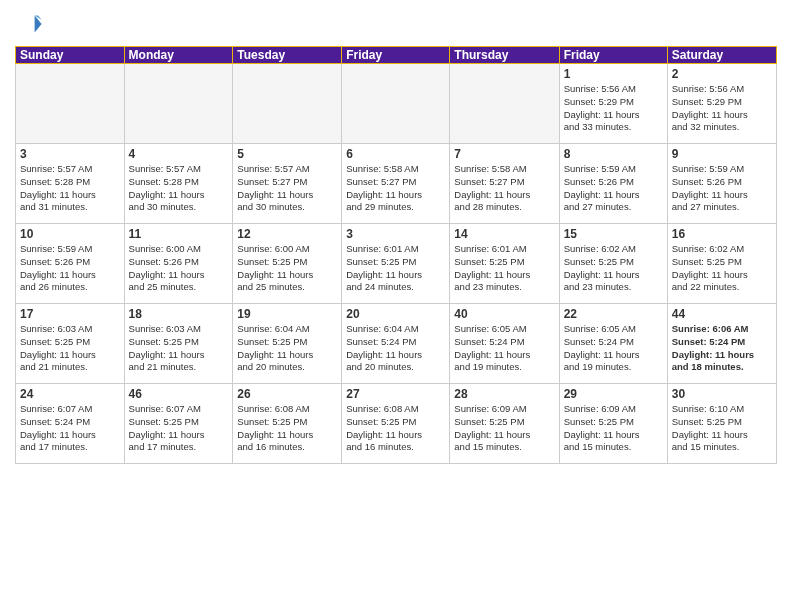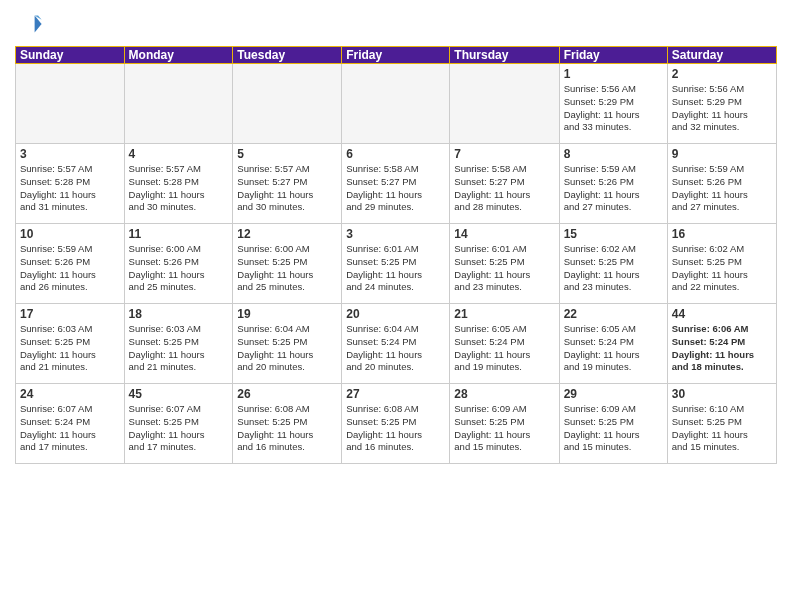--- a/index.html
+++ b/index.html
@@ -274,21 +274,21 @@
 and 20 minutes.</div>
           </td>
           <td>
             <div class="day-number">20</div>
             <div class="day-info" style="white-space: pre-line;">Sunrise: 6:04 AM
 Sunset: 5:24 PM
 Daylight: 11 hours
 and 20 minutes.</div>
           </td>
           <td>
-            <div class="day-number">21</div>
+            <div class="day-number">40</div>
             <div class="day-info" style="white-space: pre-line;">Sunrise: 6:05 AM
 Sunset: 5:24 PM
 Daylight: 11 hours
 and 19 minutes.</div>
           </td>
           <td>
             <div class="day-number">22</div>
             <div class="day-info" style="white-space: pre-line;">Sunrise: 6:05 AM
 Sunset: 5:24 PM
 Daylight: 11 hours
@@ -304,21 +304,21 @@
         </tr>
         <tr>
           <td>
             <div class="day-number">24</div>
             <div class="day-info" style="white-space: pre-line;">Sunrise: 6:07 AM
 Sunset: 5:24 PM
 Daylight: 11 hours
 and 17 minutes.</div>
           </td>
           <td>
-            <div class="day-number">45</div>
+            <div class="day-number">46</div>
             <div class="day-info" style="white-space: pre-line;">Sunrise: 6:07 AM
 Sunset: 5:25 PM
 Daylight: 11 hours
 and 17 minutes.</div>
           </td>
           <td>
             <div class="day-number">26</div>
             <div class="day-info" style="white-space: pre-line;">Sunrise: 6:08 AM
 Sunset: 5:25 PM
 Daylight: 11 hours

